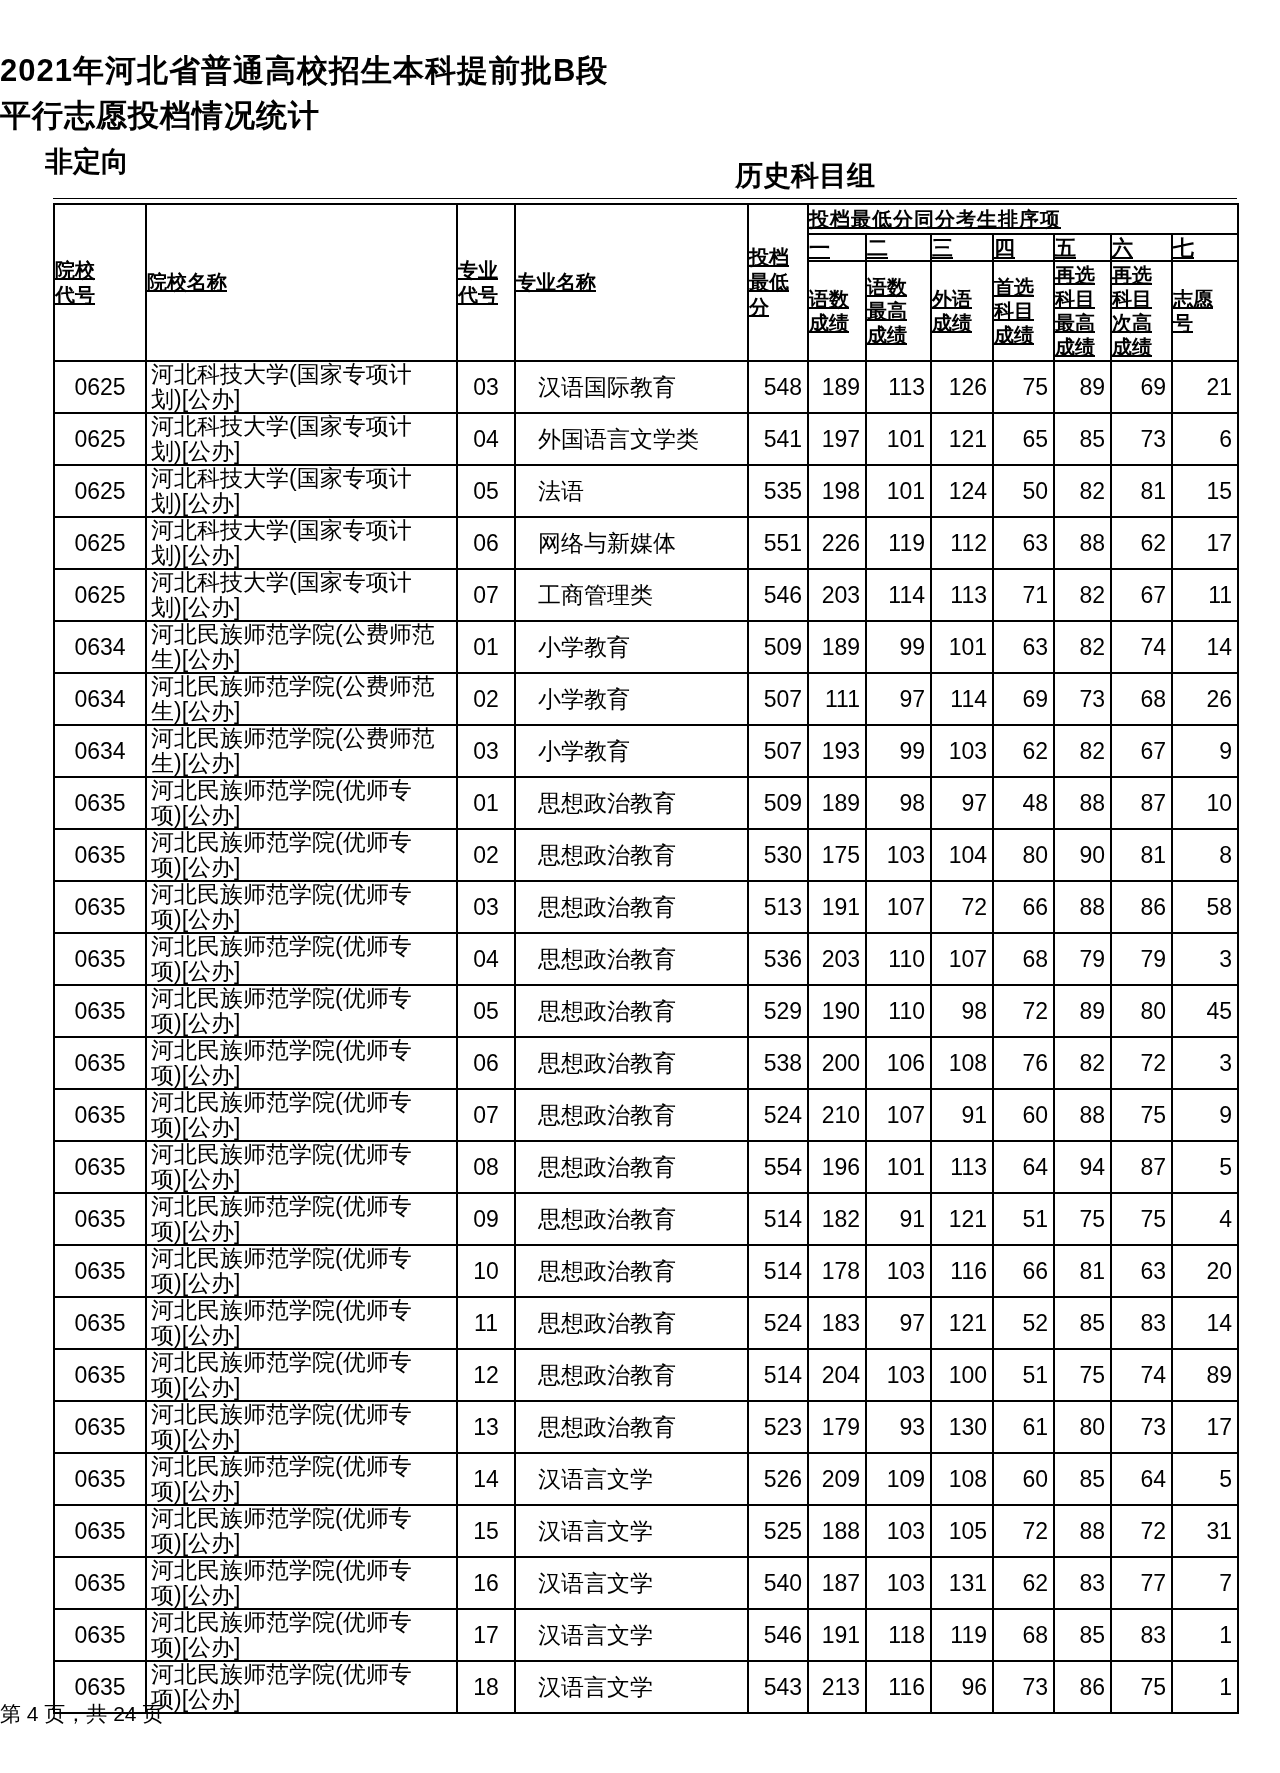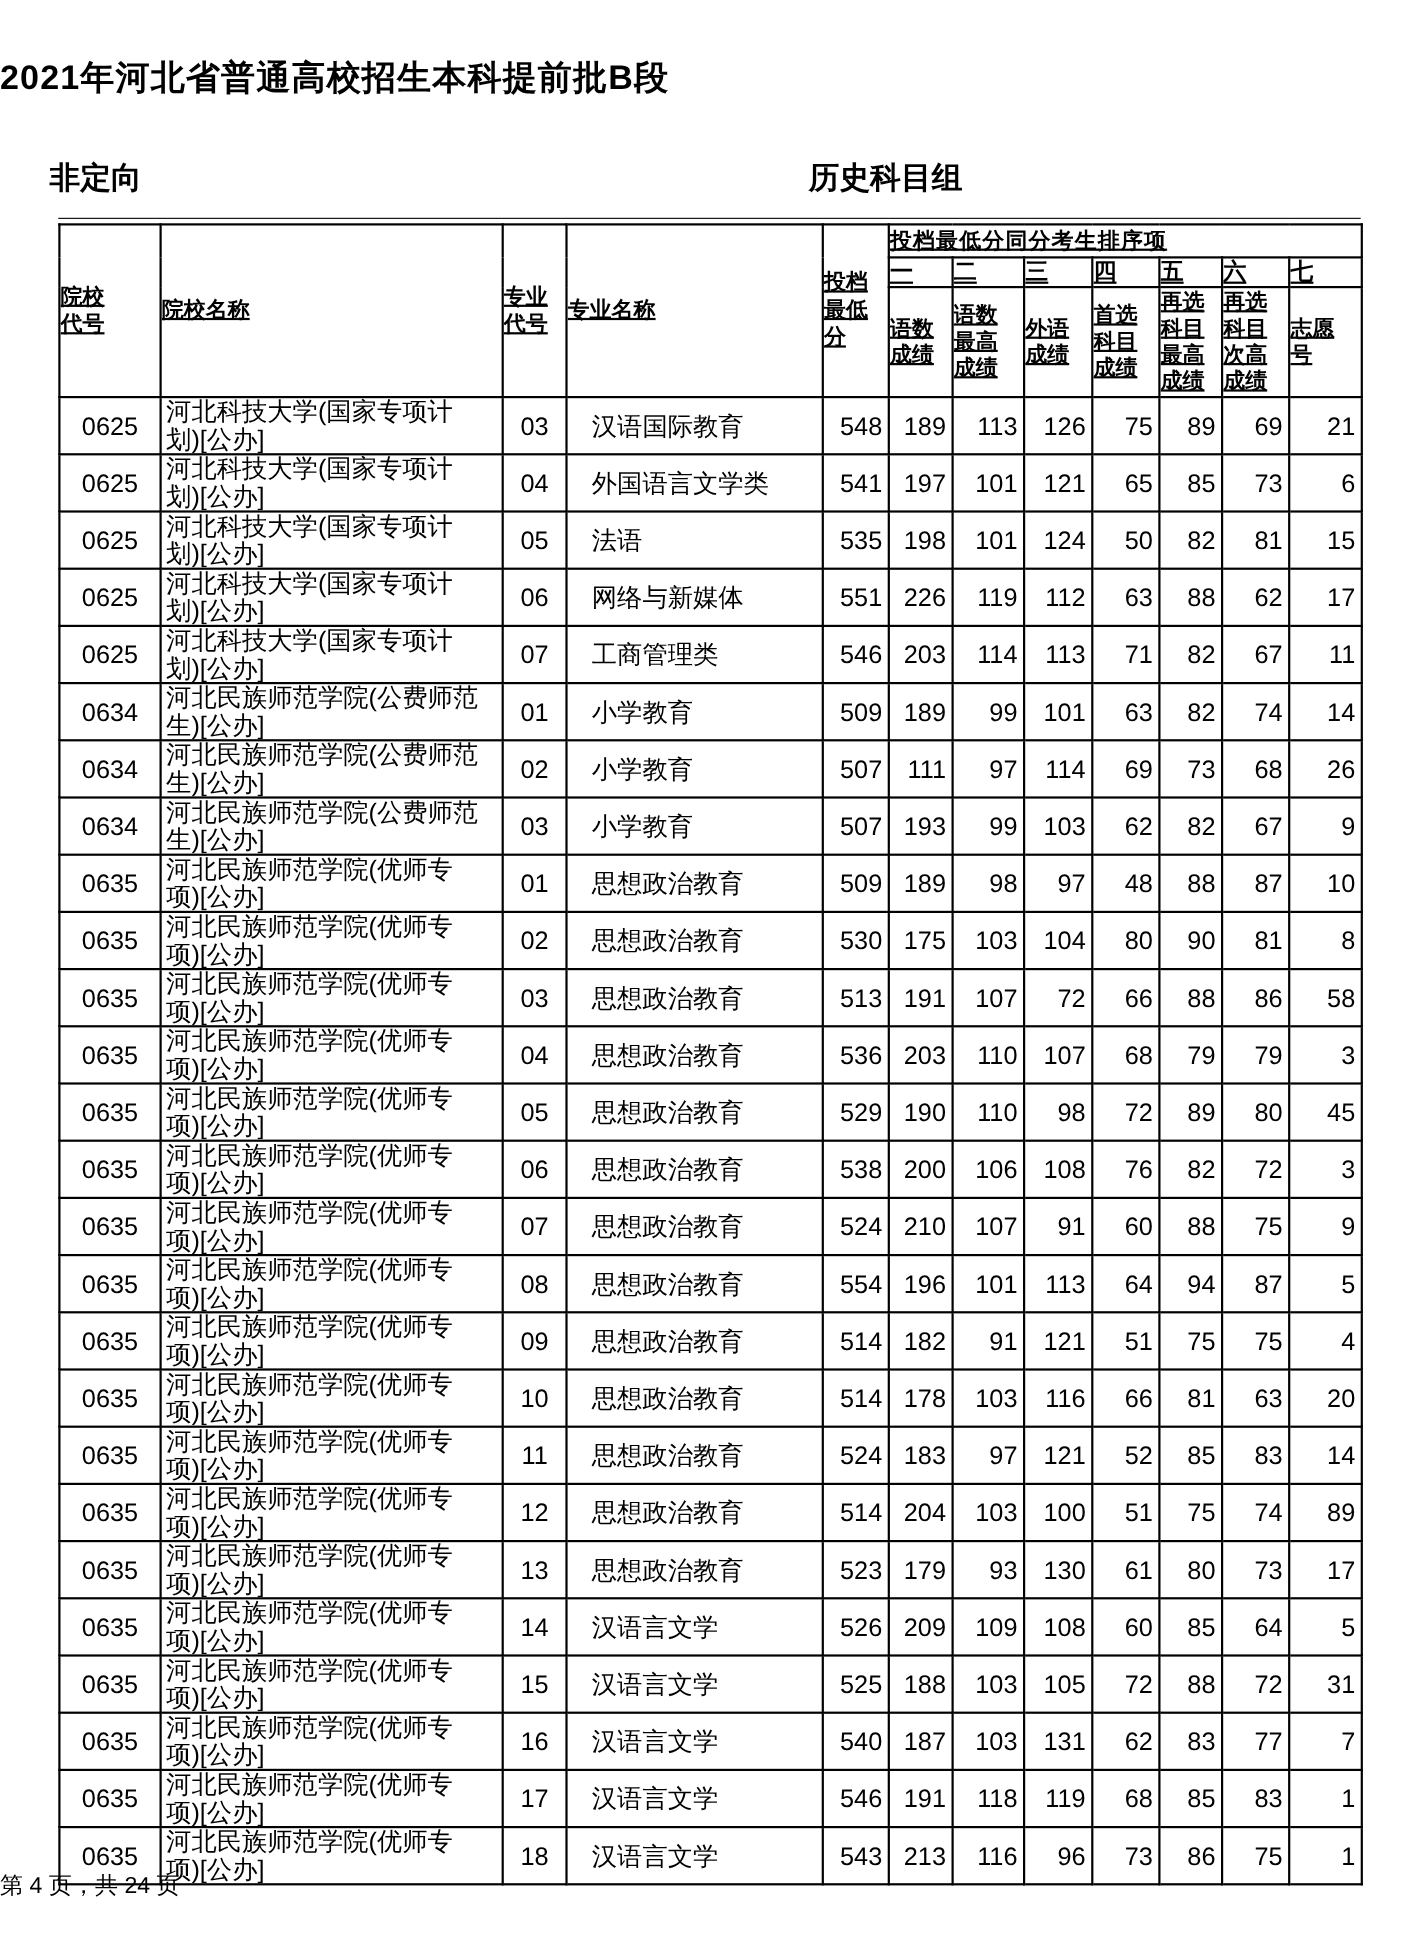--- a/index.html
+++ b/index.html
@@ -30,21 +30,21 @@
   .labels-row {
     position: absolute;
     top: 143px;
     left: 0;
     width: 1280px;
     height: 40px;
     font-weight: bold;
     font-size: 28px;
   }
   .label-left  { position: absolute; left: 45px;  top: 0; }
-  .label-right { position: absolute; left: 735px; top: 0; }
+  .label-right { position: absolute; left: 735px; top: 14px; }
 
   .table-wrap {
     position: absolute;
     top: 198px;
     left: 53px;
     width: 1184px;
     border-top: 1px solid #000;
     padding-top: 4px;
   }
   table.stats {
@@ -98,20 +98,21 @@
     font-size: 21px;
   }
 </style>
 </head>
 <body>
 
 <div class="page">
 
   <div class="title">
     <div>2021年河北省普通高校招生本科提前批B段</div>
+    <div>平行志愿投档情况统计</div>
   </div>
 
   <div class="labels-row">
     <span class="label-left">非定向</span>
     <span class="label-right">历史科目组</span>
   </div>
 
   <div class="table-wrap">
     <table class="stats">
       <colgroup>

